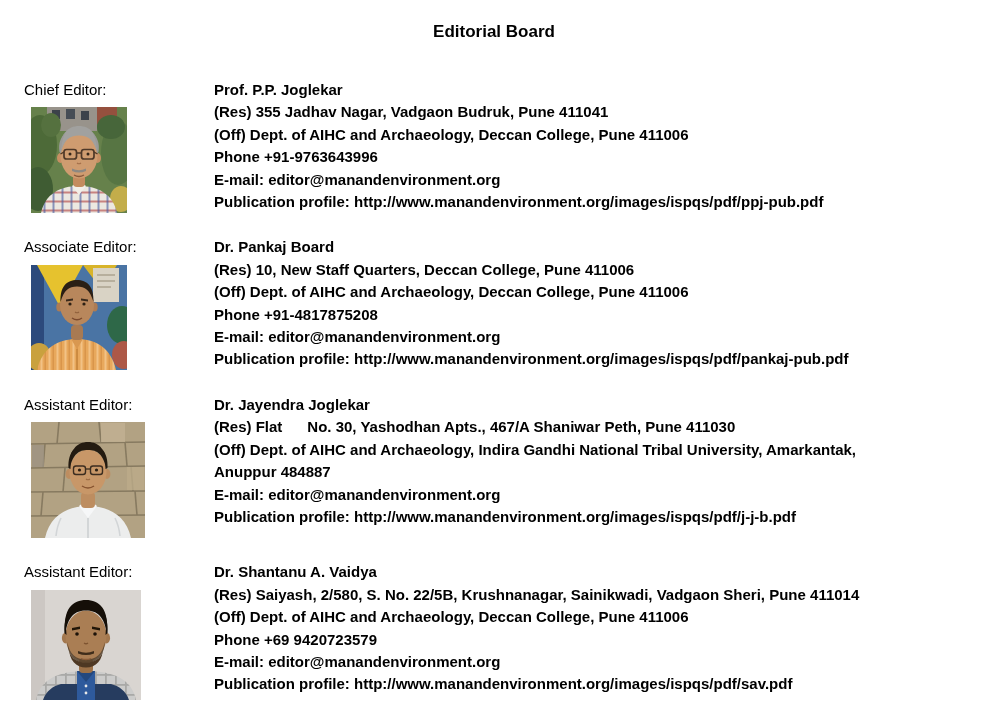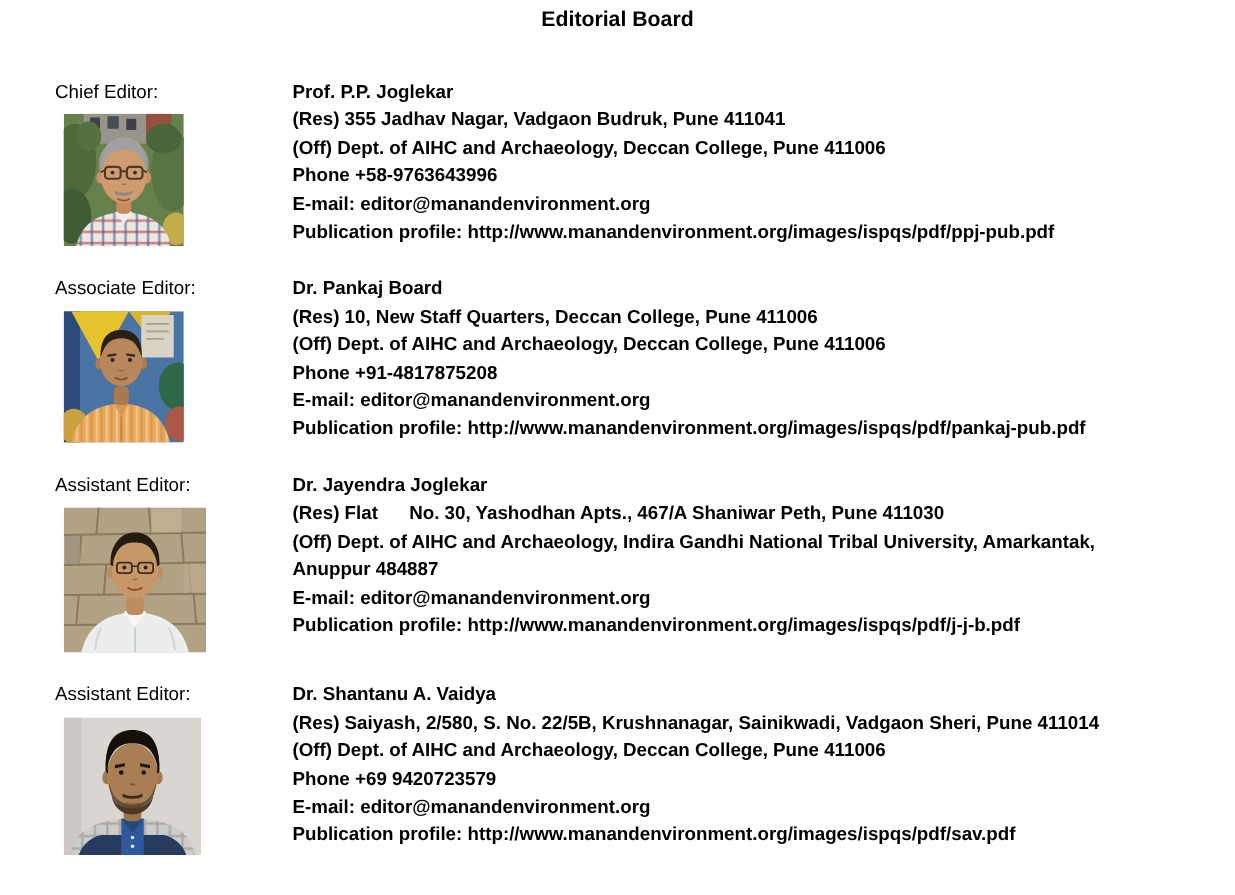--- a/index.html
+++ b/index.html
@@ -5,27 +5,27 @@
   html,body{margin:0;padding:0;background:#fff;}
   .page{
     position:relative;
     width:988px;height:716px;
     background:#ffffff;
     color:#000;
     font-family:"Liberation Sans",sans-serif;
     overflow:hidden;
   }
   .title{
-    padding-top:5px;
+    padding-top:21px;
     text-align:center;
     font-size:17px;
     font-weight:bold;
     line-height:21px;
   }
-  .board{margin-top:37px;padding-left:20px;}
+  .board{margin-top:37px;}
   .member{
     display:flex;
     margin-left:24px;
     margin-bottom:23px;
   }
   .left-col{flex:0 0 190px;width:190px;}
   .role{
     font-size:15px;
     line-height:22.4px;
     white-space:pre;
@@ -92,21 +92,21 @@
             <path d="M46 56 Q48 57.5 50 56" fill="none" stroke="#a4704a" stroke-width="1.2"></path>
             <path d="M41 61.5 Q48 65 55 61.5 L55 64 Q48 67 41 64 Z" fill="#8d8882"></path>
             <path d="M43 68 Q48 71 53 68" fill="none" stroke="#8a5a3c" stroke-width="1.3"></path>
           </svg>
         </div>
       </div>
       <div class="right-col">
         <div class="line">Prof. P.P. Joglekar</div>
         <div class="line">(Res) 355 Jadhav Nagar, Vadgaon Budruk, Pune 411041</div>
         <div class="line">(Off) Dept. of AIHC and Archaeology, Deccan College, Pune 411006</div>
-        <div class="line">Phone +58-9763643996</div>
+        <div class="line">Phone +91-9763643996</div>
         <div class="line">E-mail: editor@manandenvironment.org</div>
         <div class="line">Publication profile: http://www.manandenvironment.org/images/ispqs/pdf/ppj-pub.pdf</div>
       </div>
     </div>
 
     <div class="member">
       <div class="left-col">
         <div class="role">Associate Editor:</div>
         <div class="photo">
           <svg width="96" height="105" viewBox="0 0 96 105">

